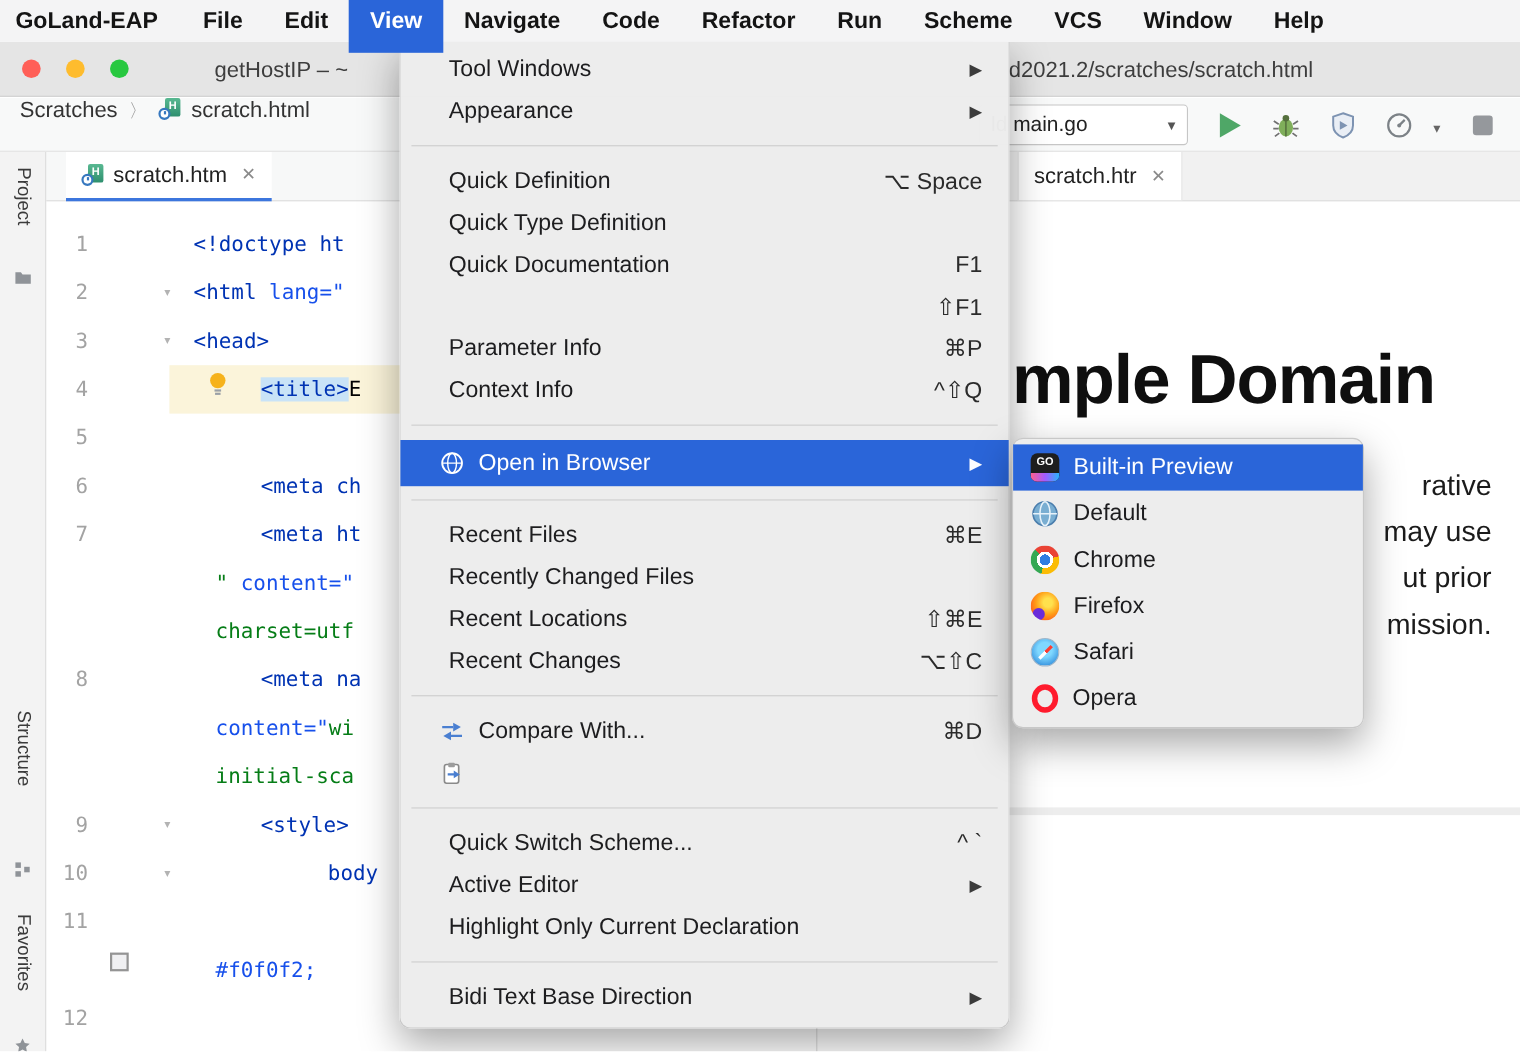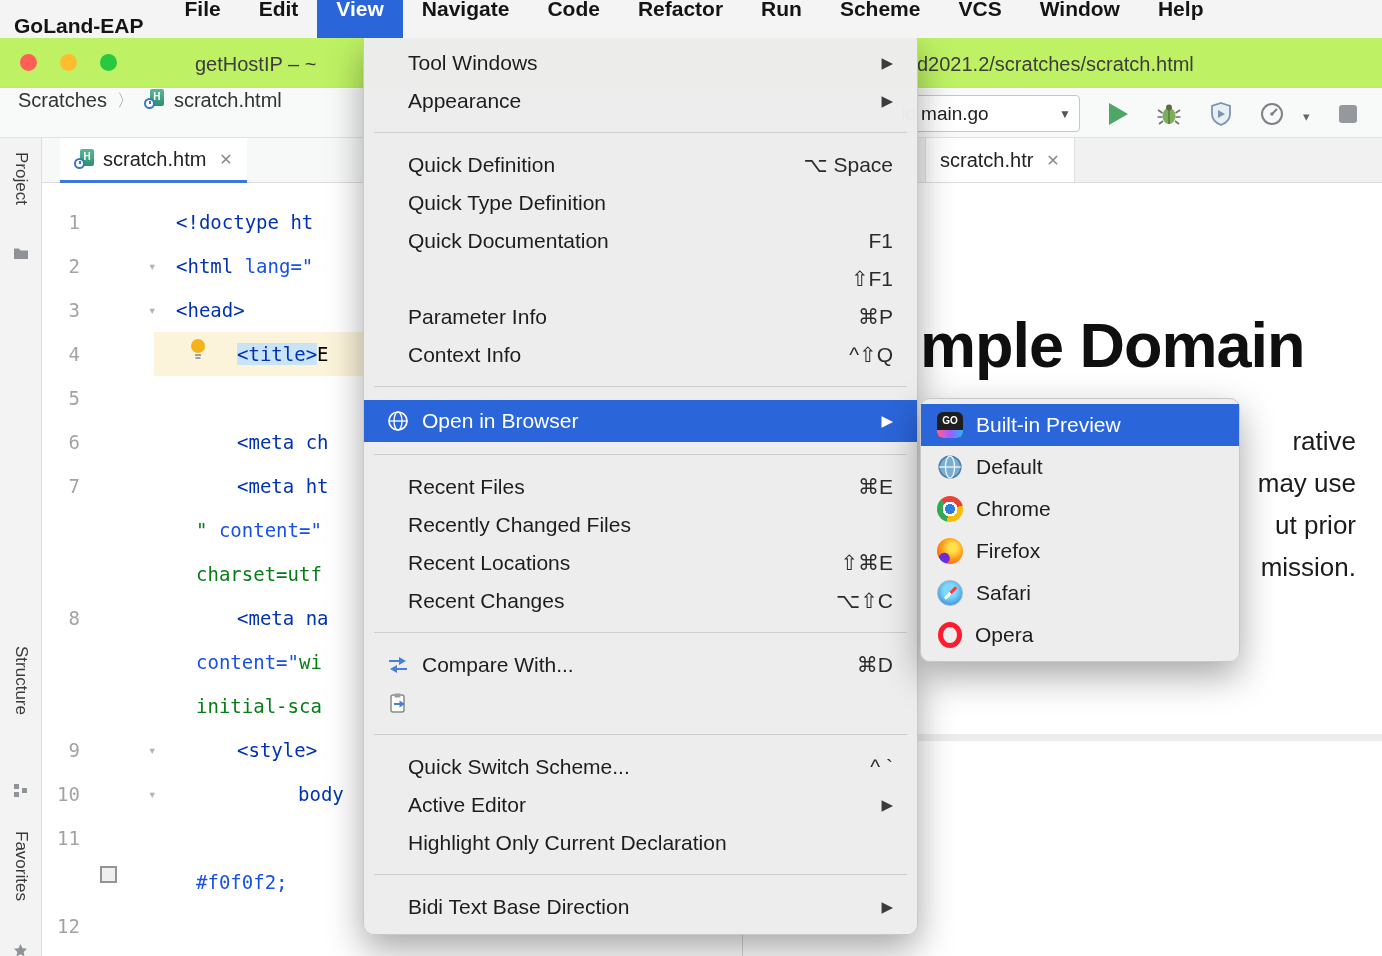--- a/index.html
+++ b/index.html
@@ -2,27 +2,27 @@
 <html><head>
 <meta charset="utf-8">
 <style>
   * { box-sizing: border-box; }
   html,body { margin:0; padding:0; }
   body { font-family:"Liberation Sans", sans-serif; }
   #app { position:relative; width:1382px; height:956px; background:#fff; overflow:hidden; }
 
   
   .menubar { position:absolute; left:0; top:0; width:100%; height:38px; background:#f4f4f5;
-             display:flex; align-items:flex-end; font-size:21px; color:#141414; z-index:70; }
+             display:flex; align-items:center; font-size:21px; color:#141414; z-index:70; }
   .mb-app { font-weight:700; display:flex; align-items:center; padding:0 22px 0 14px; }
   .mb-item { display:flex; align-items:center; padding:17px 19px;font-weight:bold; }
   .mb-item.active { background:#2a65d9; color:#fff; }
 
   
-  .titlebar { position:absolute; left:0; top:38px; width:100%; height:50px; background:#bef264;
+  .titlebar { position:absolute; left:0; top:38px; width:100%; height:50px; background:#e5e5e5;
               border-bottom:1px solid #cfcfcf; }
   .tl { position:absolute; top:16px; width:17px; height:17px; border-radius:50%; }
   .tl.red { left:20px; background:#ff5f57; }
   .tl.yellow { left:60px; background:#febc2e; }
   .tl.green { left:100px; background:#28c840; }
   .title-text { position:absolute; top:15px; font-size:20px; color:#3d3d3d; white-space:nowrap; }
   .title-left { left:195px; width:172px; overflow:hidden; }
   .title-right { left:917px; }
 
   
@@ -93,21 +93,21 @@
                 letter-spacing:-1px; color:#0f0f0f; white-space:nowrap; }
   .pv-line { position:absolute; right:26px; font-size:26px; color:#1b1b1b; white-space:nowrap; }
   .pv-divider { position:absolute; left:0; right:0; top:551px; height:7px; background:#ededed; }
 
   
   .menu { position:absolute; left:363px; top:38px; width:555px; background:rgba(237,237,237,0.98);
           border:1px solid #c8c8c8; border-top:none; border-radius:0 0 10px 10px;
           box-shadow:0 14px 36px rgba(0,0,0,0.35); padding:6px 0 8px; z-index:60;
           font-size:21px; color:#1d1d1f; }
   .mi { height:38px; display:flex; align-items:center; padding:0 24px 0 44px; }
-  .mi.has-ic { padding-left:22px; }
+  .mi.has-ic { padding-left:35px; }
   .mi .ic { width:26px; height:26px; margin-right:10px; flex:none; display:flex; align-items:center; }
   .mi .sc { margin-left:auto; color:#2b2b2b; }
   .mi .arrow { margin-left:auto; font-size:15px; color:#3b3b3b; }
   .mi.sel { background:#2a65d9; color:#fff; height:42px; }
   .mi.sel .arrow { color:#fff; }
   .msep { border-top:1px solid #cdcdcd; margin:12px 10px 13px; }
 
   
   .submenu { position:absolute; left:920px; top:398px; width:320px; background:rgba(237,237,237,0.98);
              border:1px solid #c8c8c8; border-radius:10px; box-shadow:0 14px 36px rgba(0,0,0,0.35);

